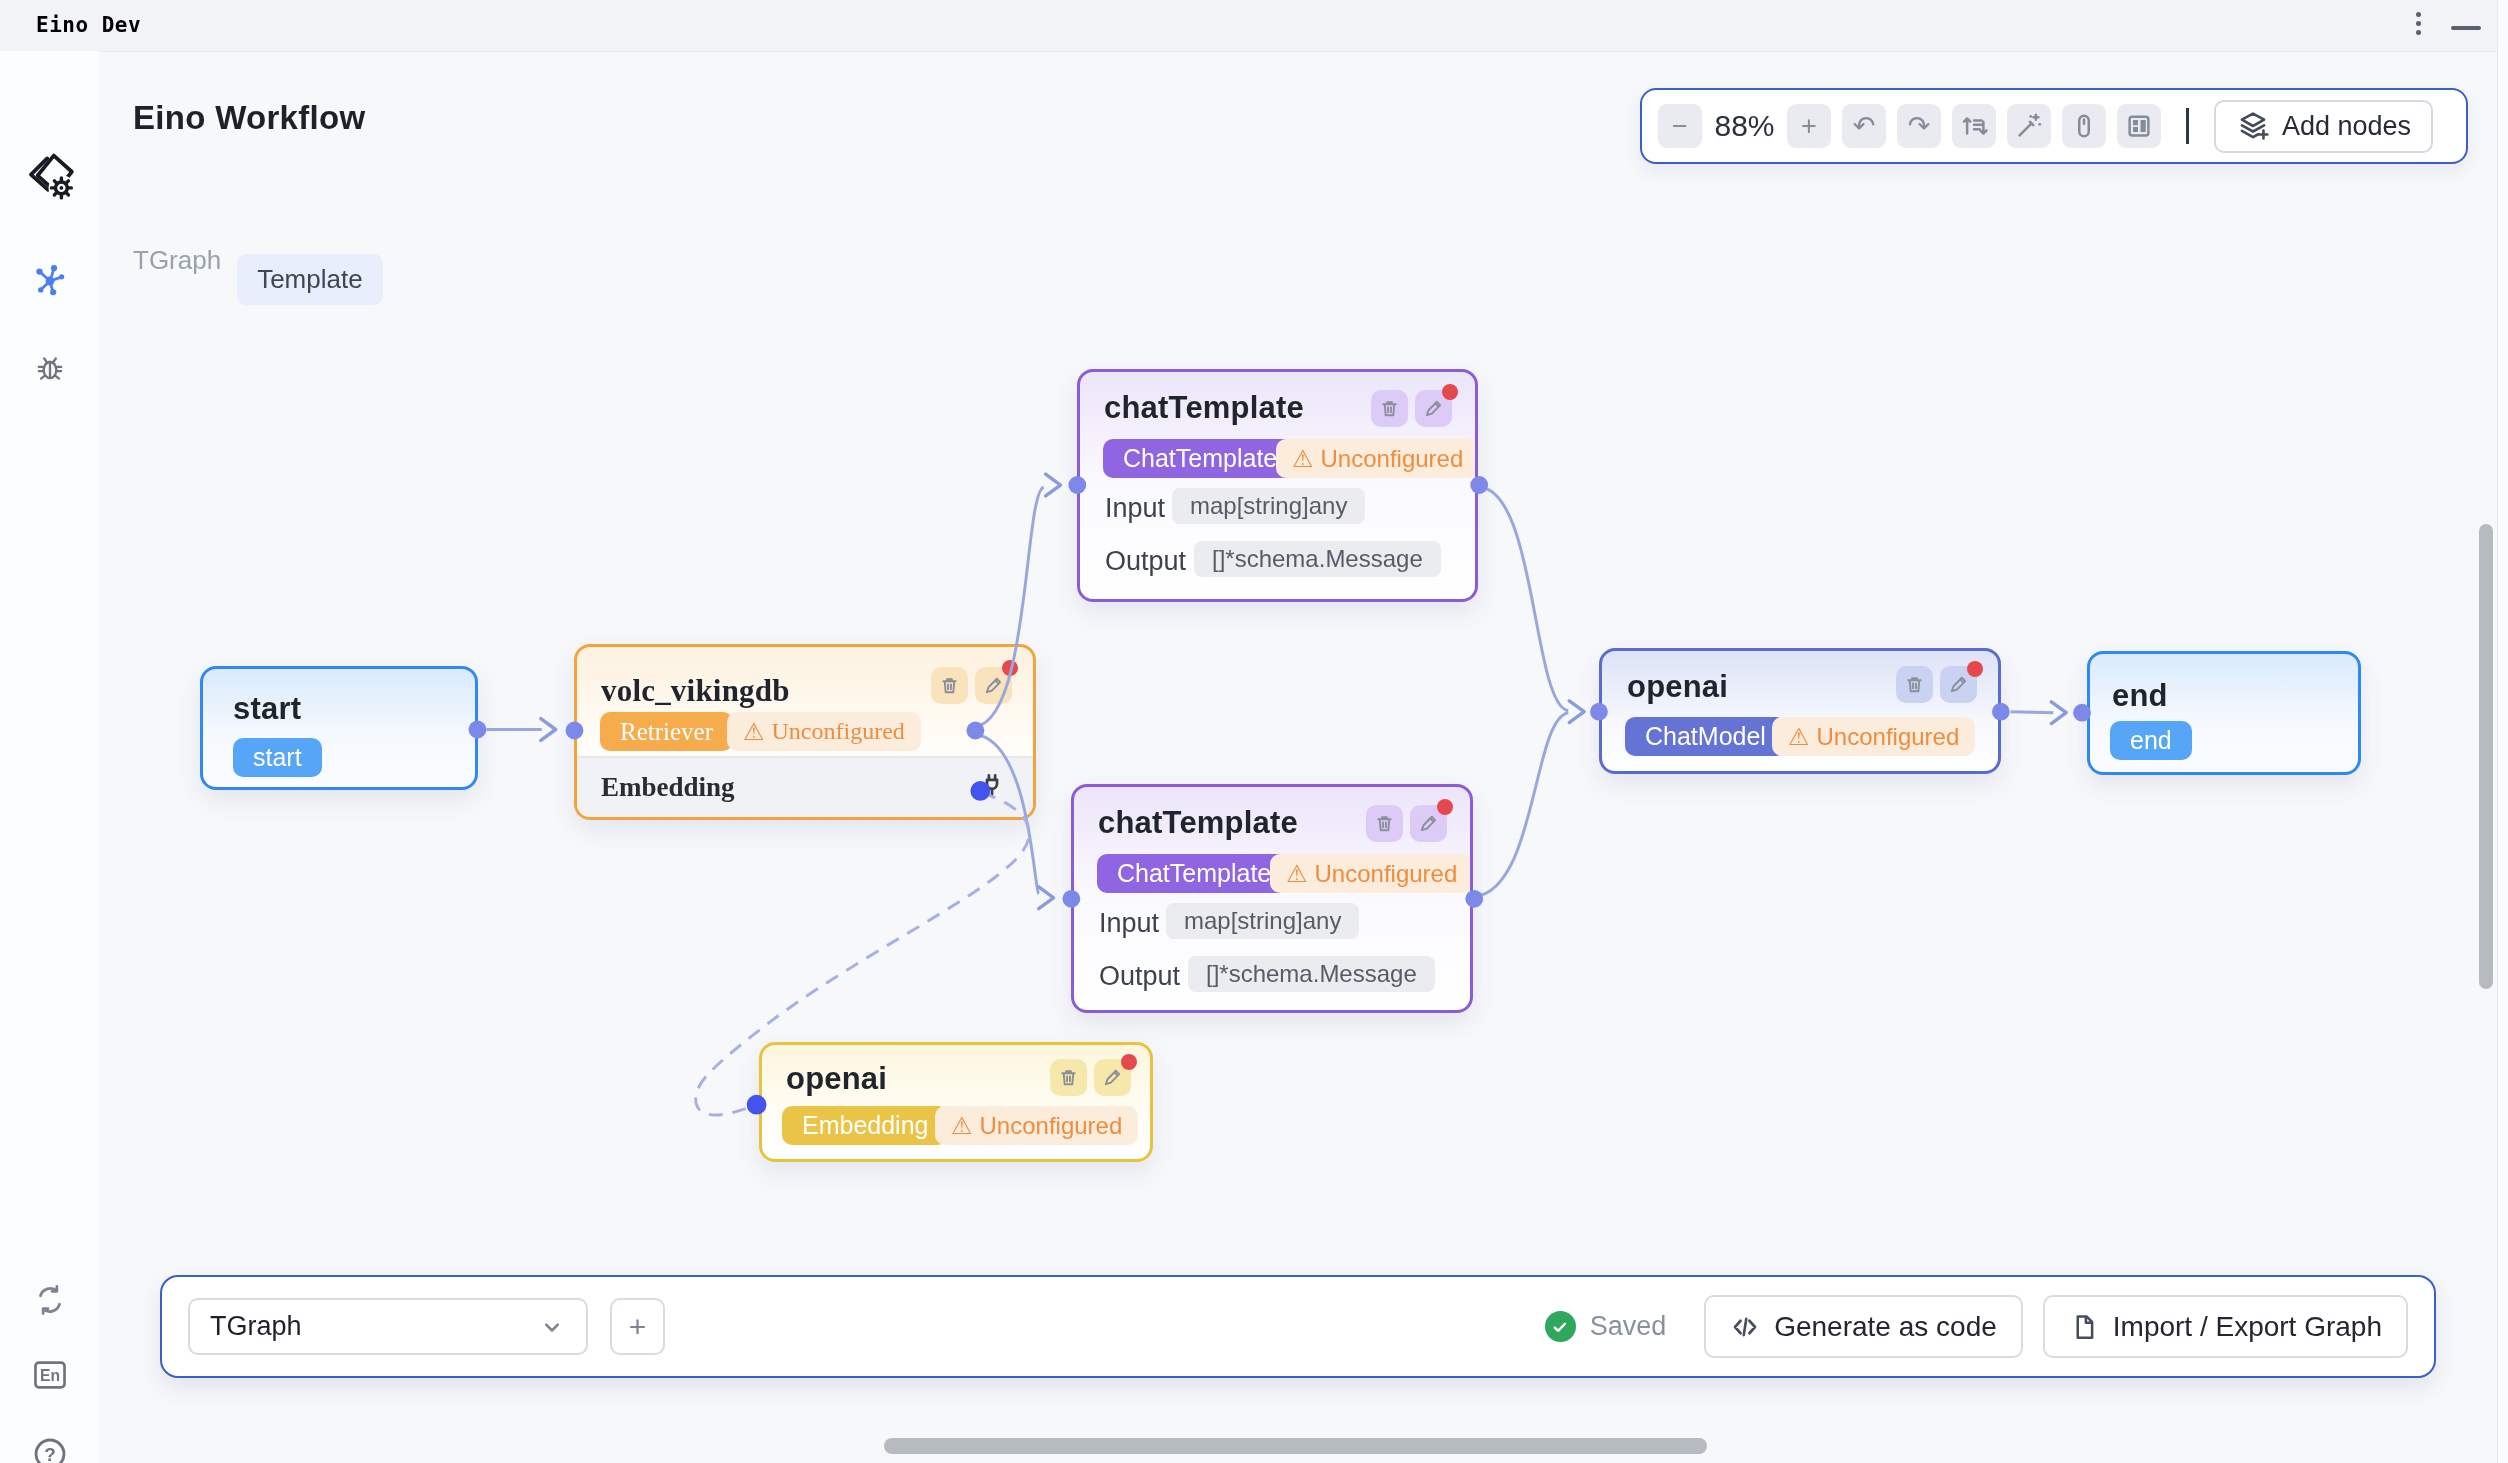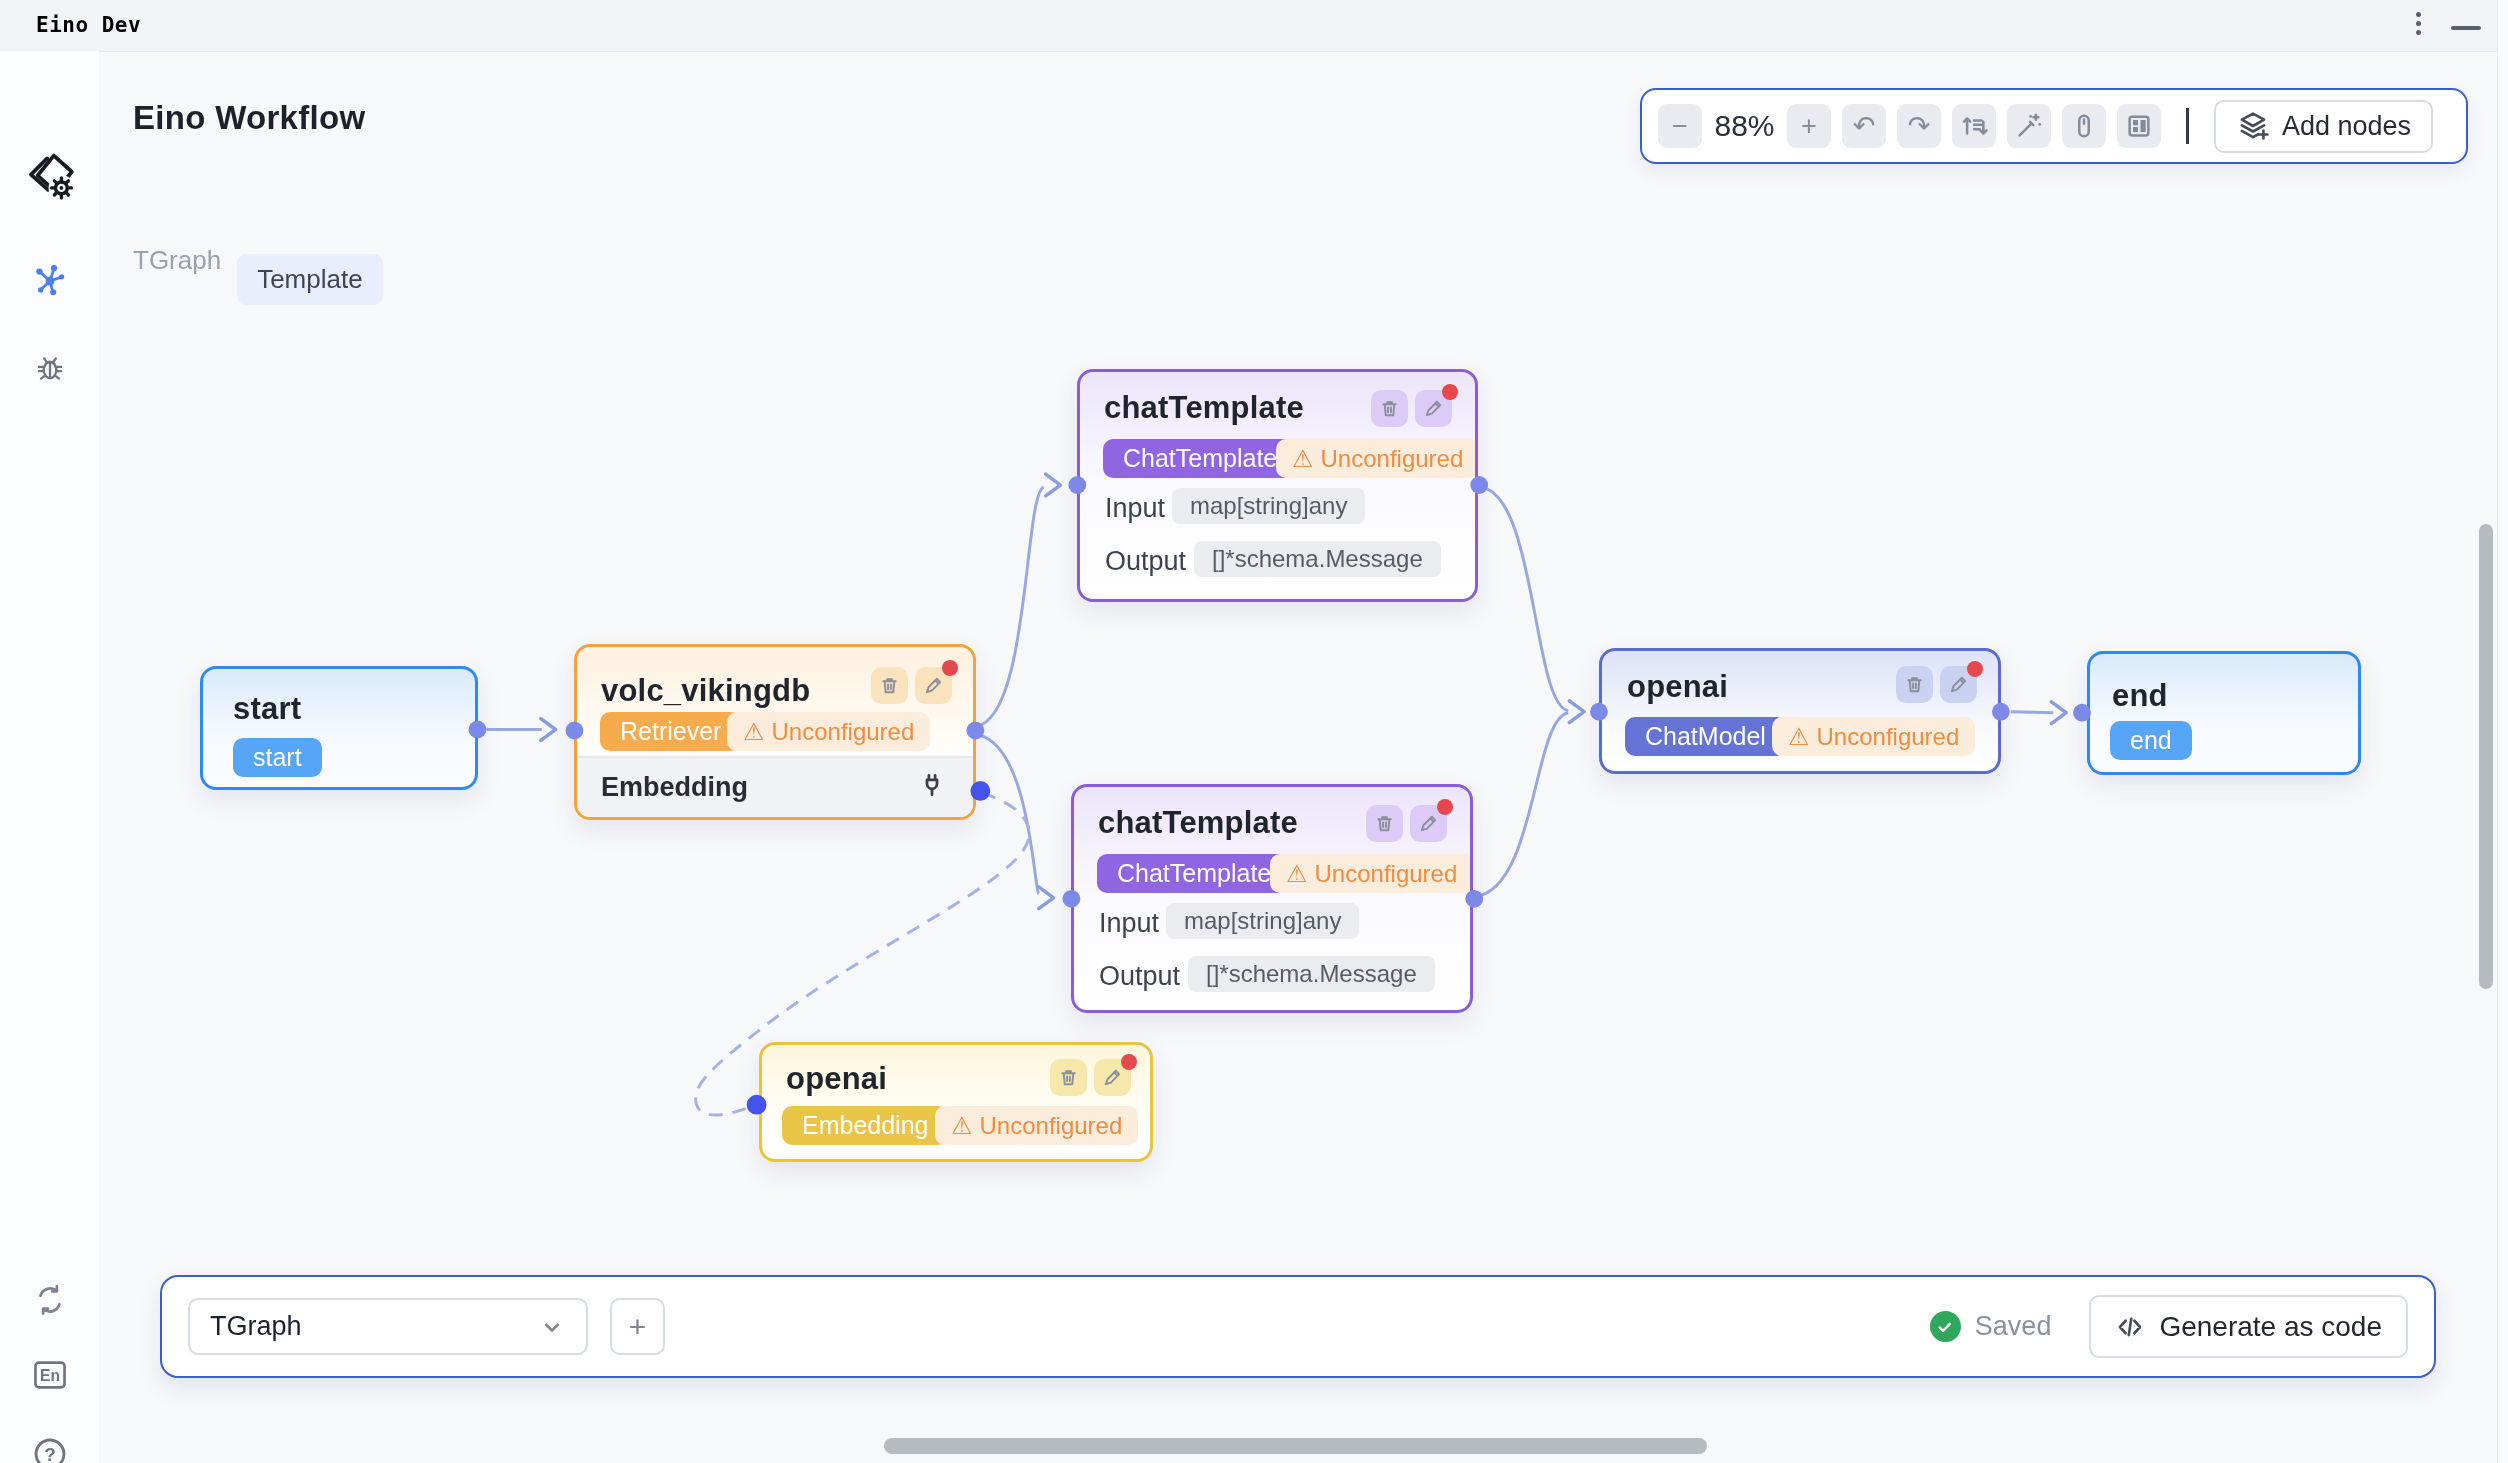--- a/index.html
+++ b/index.html
@@ -34,21 +34,21 @@
   .badge{position:absolute;height:39px;padding:0 20px;border-radius:10px;color:#fff;font-size:25px;display:inline-flex;align-items:center;}
   .warnbadge{position:absolute;height:39px;padding:0 16px;border-radius:10px;background:#fcecdc;color:#ee8d3f;font-size:24px;display:inline-flex;align-items:center;gap:7px;}
   .warnbadge .wtri{font-size:24px;line-height:1;}
   .nbtn{position:absolute;width:37px;height:37px;border-radius:10px;display:flex;align-items:center;justify-content:center;}
   .reddot{position:absolute;width:16px;height:16px;border-radius:50%;background:#e5484d;}
   .rowlabel{position:absolute;font-size:27px;color:#3c424e;}
   .rowpill{position:absolute;height:36px;padding:0 18px;border-radius:8px;background:#eaecf0;color:#565b66;font-size:24px;display:inline-flex;align-items:center;}
   #n-start{left:200px;top:666px;width:278px;height:124px;border:3px solid #2f88f5;background:linear-gradient(180deg,#d9eafc 0%,#f5f9fe 55%,#fafcff 100%);}
   #n-end{left:2087px;top:651px;width:274px;height:124px;border:3px solid #2f88f5;background:linear-gradient(180deg,#d9eafc 0%,#f5f9fe 55%,#fafcff 100%);}
   .badge-blue{background:#57a5f7;}
-  #n-volc{left:574px;top:644px;width:402px;height:176px;border:3px solid #f2a33c;background:linear-gradient(180deg,#fdf1df 0%,#fffdf9 60%,#ffffff 100%);}
+  #n-volc{left:574px;top:644px;width:462px;height:176px;border:3px solid #f2a33c;background:linear-gradient(180deg,#fdf1df 0%,#fffdf9 60%,#ffffff 100%);font-family:Liberation Serif, serif;}
   .badge-orange{background:#f6ab4d;}
   .btn-orange{background:#f9e3bd;}
   .volc-strip{position:absolute;left:0;right:0;bottom:0;height:59px;background:#f1f2f5;border-top:2px solid #e6e8ec;}
   .volc-strip .slabel{position:absolute;left:24px;top:14px;font-size:27px;font-weight:600;color:#272c35;}
   .volc-strip .plug{position:absolute;right:26px;top:13px;}
   #n-chat-top{left:1077px;top:369px;width:401px;height:233px;border:3px solid #8a5cd8;background:linear-gradient(180deg,#ece5fa 0%,#faf9fe 48%,#ffffff 100%);}
   #n-chat-bottom{left:1071px;top:784px;width:402px;height:229px;border:3px solid #8a5cd8;background:linear-gradient(180deg,#ece5fa 0%,#faf9fe 48%,#ffffff 100%);}
   .badge-purple{background:#8f65e2;}
   .btn-purple{background:#dccbf7;}
   #n-openai-emb{left:759px;top:1042px;width:394px;height:120px;border:3px solid #e7c33e;background:linear-gradient(180deg,#fdf6dd 0%,#fffdf6 62%,#ffffff 100%);}
@@ -425,20 +425,28 @@
         <span class="savedtext">Saved</span>
       </div>
       <button class="f-btn" style="font-family:inherit">
         <span style="color:#464d5b">
             <svg width="30" height="30" viewBox="0 0 24 24">
               <use href="#i-code"></use>
             </svg>
           </span>
         <span>Generate as code</span>
       </button>
+      <button class="f-btn" style="font-family:inherit">
+        <span style="color:#464d5b">
+            <svg width="30" height="30" viewBox="0 0 24 24">
+              <use href="#i-doc"></use>
+            </svg>
+          </span>
+        <span>Import / Export Graph</span>
+      </button>
     </div>
   </div>
 
   <div class="vthumb"></div>
   <div class="hthumb"></div>
 
 </div>
 
 
 </body></html>

